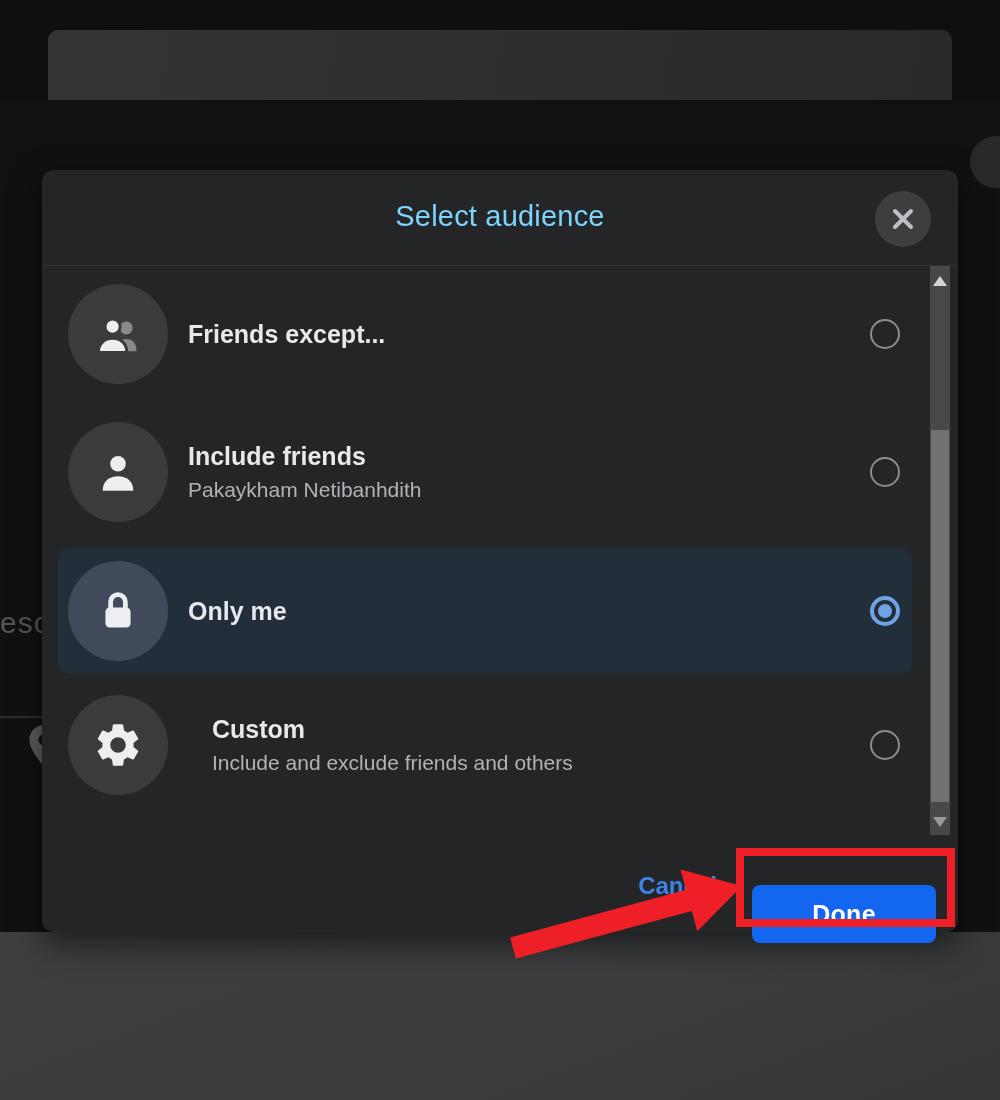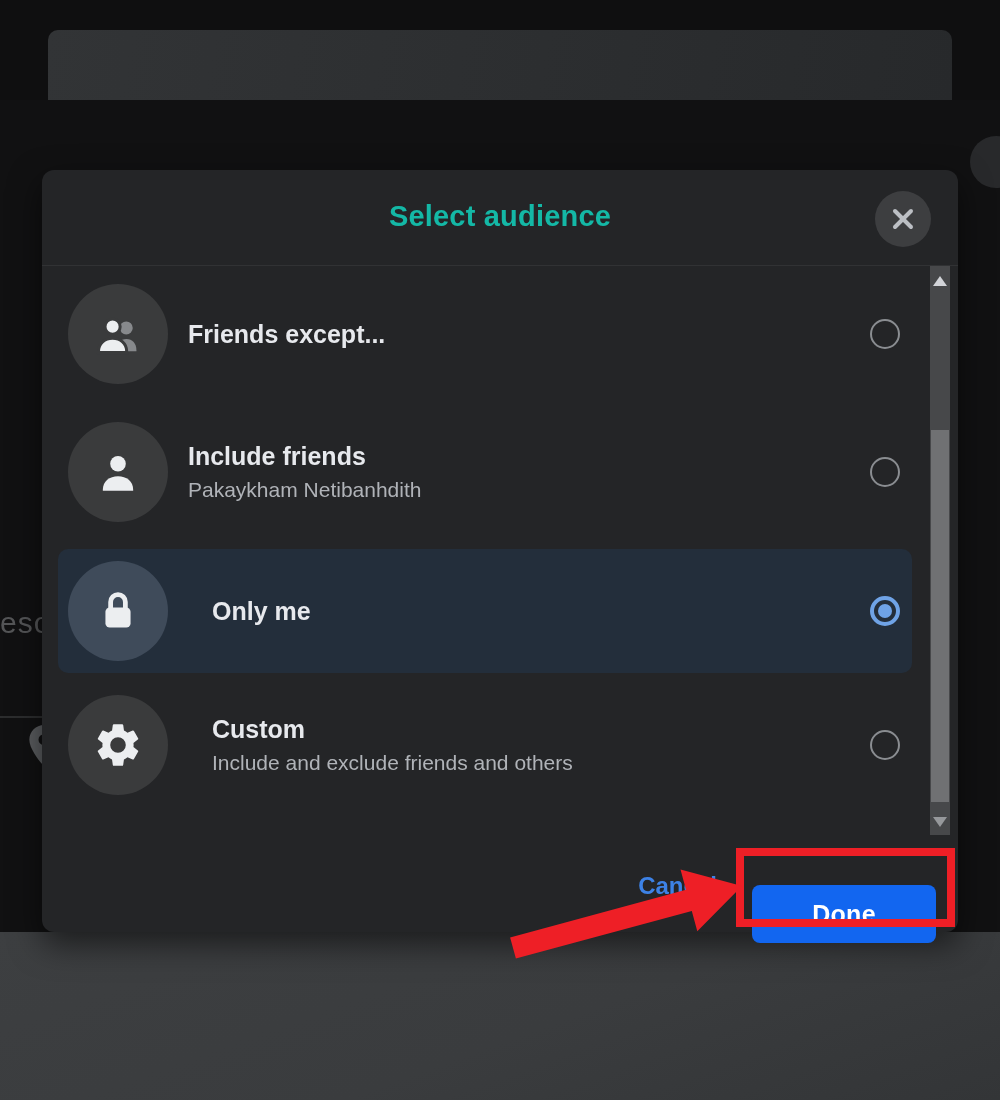--- a/index.html
+++ b/index.html
@@ -33,38 +33,38 @@
 
   
   .dialog{
     position:absolute;left:42px;top:170px;width:916px;height:762px;
     background:#242527;border-radius:12px;
     box-shadow:0 12px 32px rgba(0,0,0,.55);
   }
   .dialog-header{position:relative;height:95px;}
   .dialog-title{
     position:absolute;left:0;right:0;top:30px;text-align:center;
-    color:#14b8a6;font-size:29px;font-weight:700;letter-spacing:.2px;
+    color:#7dd3fc;font-size:29px;font-weight:400;letter-spacing:.2px;
   }
   .close-btn{
     position:absolute;right:27px;top:21px;width:56px;height:56px;border-radius:50%;
     background:#3d3e40;display:flex;align-items:center;justify-content:center;cursor:pointer;
   }
   .header-divider{position:absolute;left:0;top:95px;width:916px;height:1px;background:#313234;}
 
   
   .dialog-body{position:absolute;left:0;top:96px;width:916px;height:570px;overflow:hidden;}
   .opt-row{
     display:flex;align-items:center;
     padding:10px 58px 10px 26px;cursor:pointer;
   }
   .opt-row.first{margin-top:8px;}
   .opt-row.selected{
     margin:17px 46px 0 16px;padding:12px 12px 12px 10px;
-    background:#232e3b;border-radius:10px;gap:24px;
+    background:#232e3b;border-radius:10px;
   }
   .opt-row.gap{margin-top:18px;}
   .opt-row.gap-sm{margin-top:12px;gap:24px;}
   .opt-icon{
     flex:0 0 100px;width:100px;height:100px;border-radius:50%;
     background:#3a3b3c;display:flex;align-items:center;justify-content:center;
   }
   .opt-row.selected .opt-icon{background:#3f4b5a;}
   .opt-text{flex:1 1 auto;margin-left:20px;min-width:0;}
   .opt-title{color:#e7e9ed;font-size:25px;font-weight:700;line-height:32px;}

